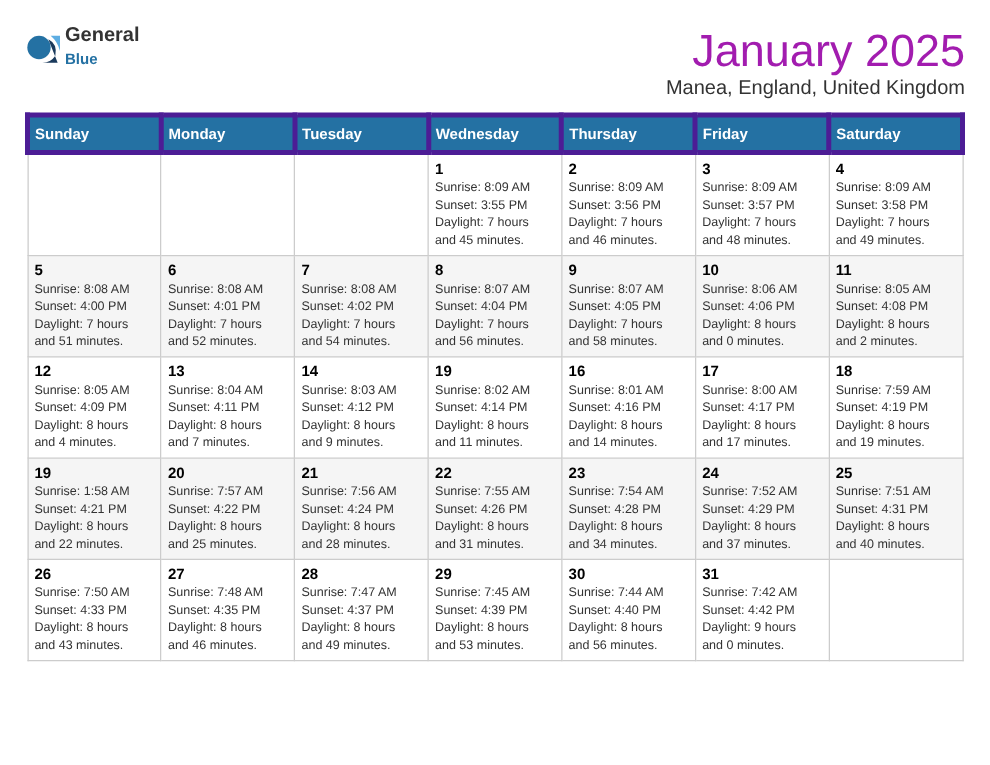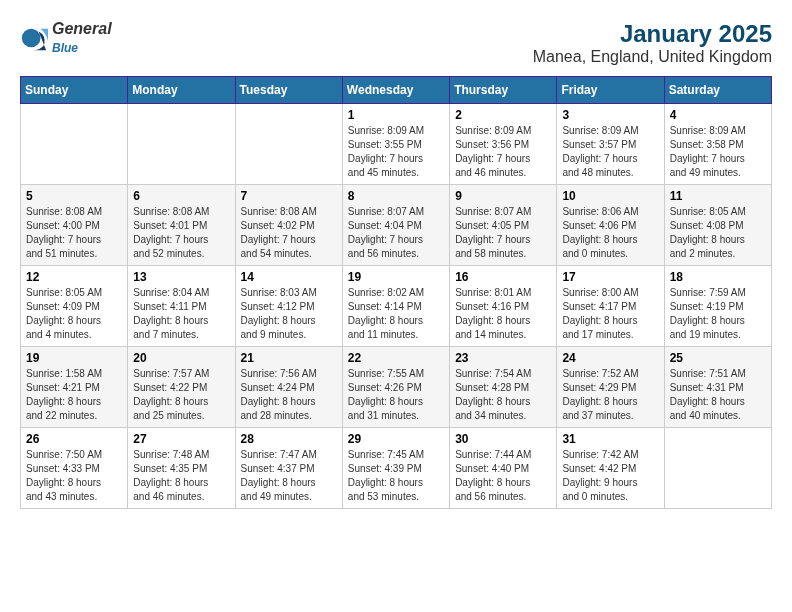--- a/index.html
+++ b/index.html
@@ -13,51 +13,50 @@
     .header-section {
       display: flex;
       justify-content: space-between;
       align-items: flex-start;
       margin-bottom: 10px;
     }
     .logo {
       display: flex;
       align-items: center;
       gap: 4px;
-      font-style: italic;
     }
     .logo-icon {
       width: 28px;
       height: 28px;
     }
     .title-block {
       text-align: right;
     }
     .month-title {
-      font-size: 24px;
-      font-weight: bold;
-      color: #0c4a6e;
+      font-size: 36px;
+      font-weight: normal;
+      color: #a21caf;
     }
     .location-title {
       font-size: 16px;
       color: #333;
     }
     .calendar-table {
       width: 100%;
       border-collapse: collapse;
       font-size: 11px;
     }
     .calendar-table th {
       background-color: #2471a3;
       color: #fff;
       padding: 6px 4px;
       text-align: left;
       font-size: 12px;
       font-weight: bold;
-      border: 1px solid #4c1d95;
+      border: 4px solid #4c1d95;
     }
     .calendar-table td {
       border: 1px solid #ccc;
       vertical-align: top;
       padding: 4px 5px;
       min-height: 70px;
       height: 80px;
       background: #fff;
     }
     .calendar-table tr:nth-child(even) td {

